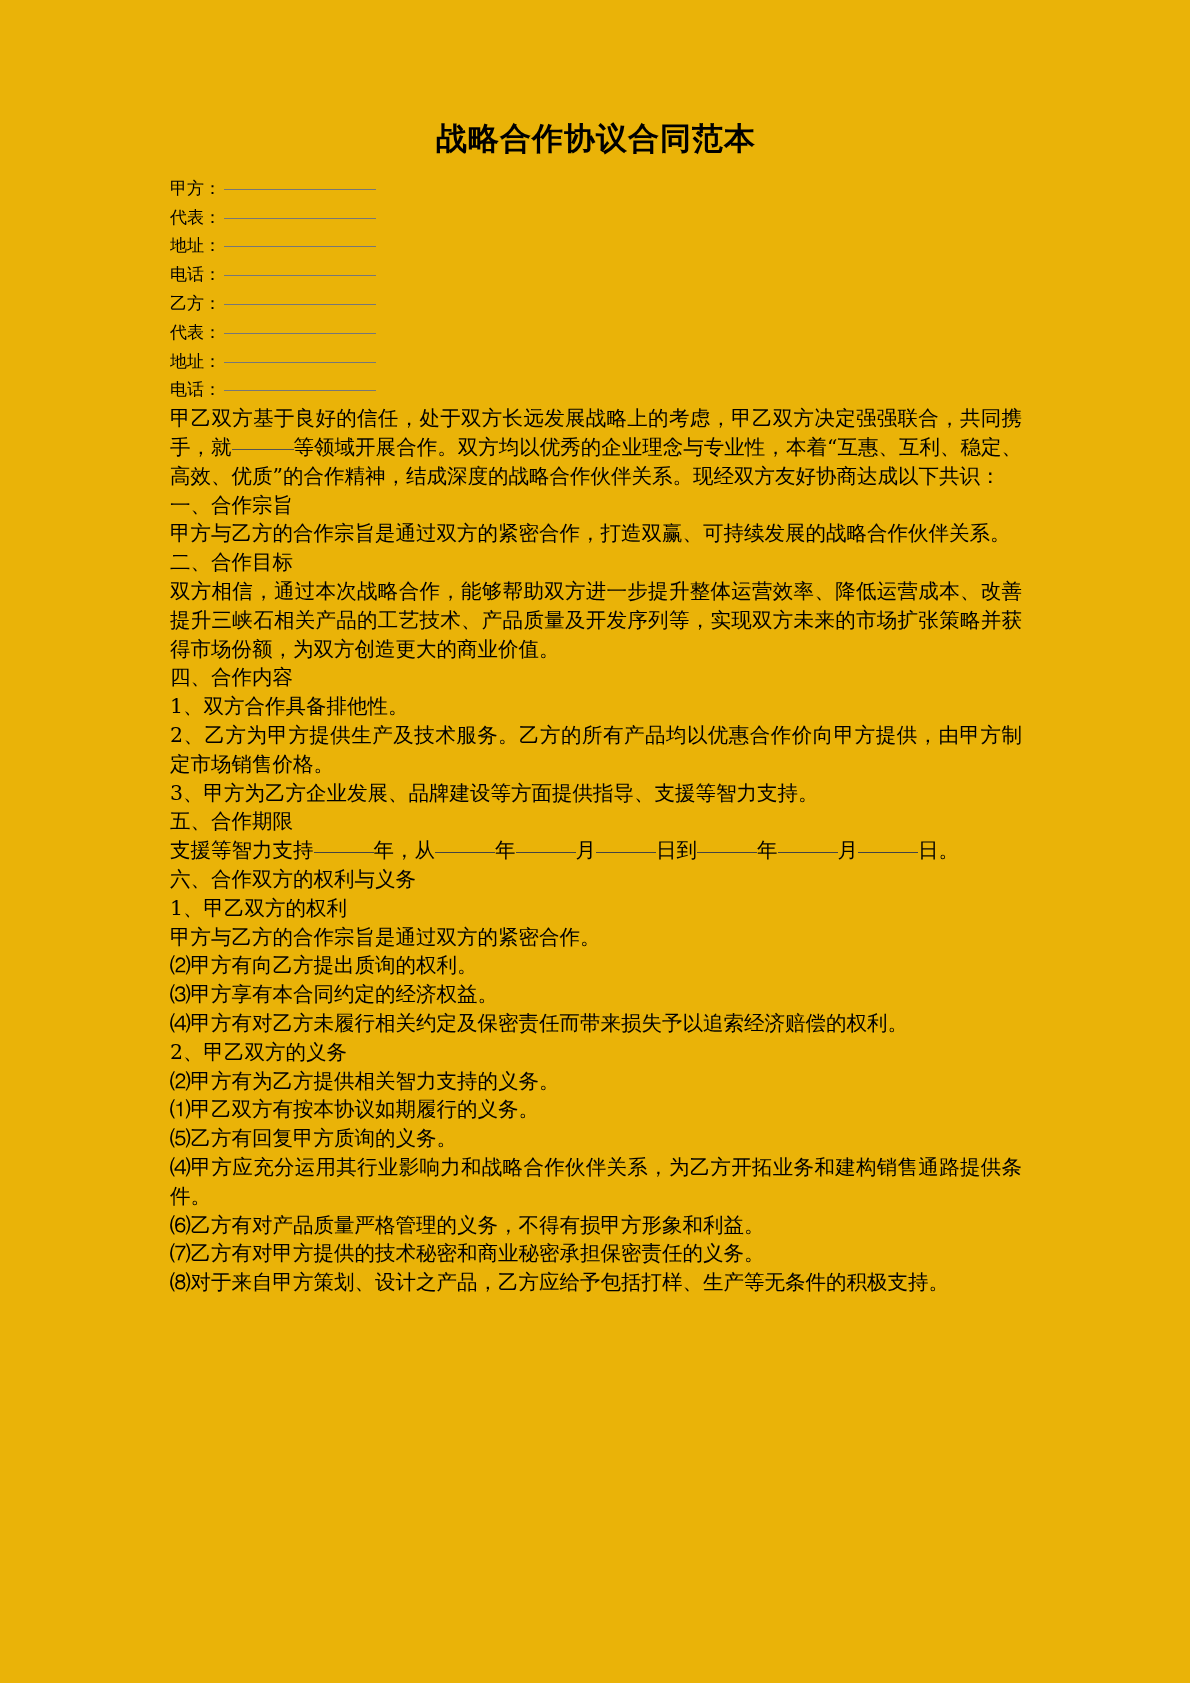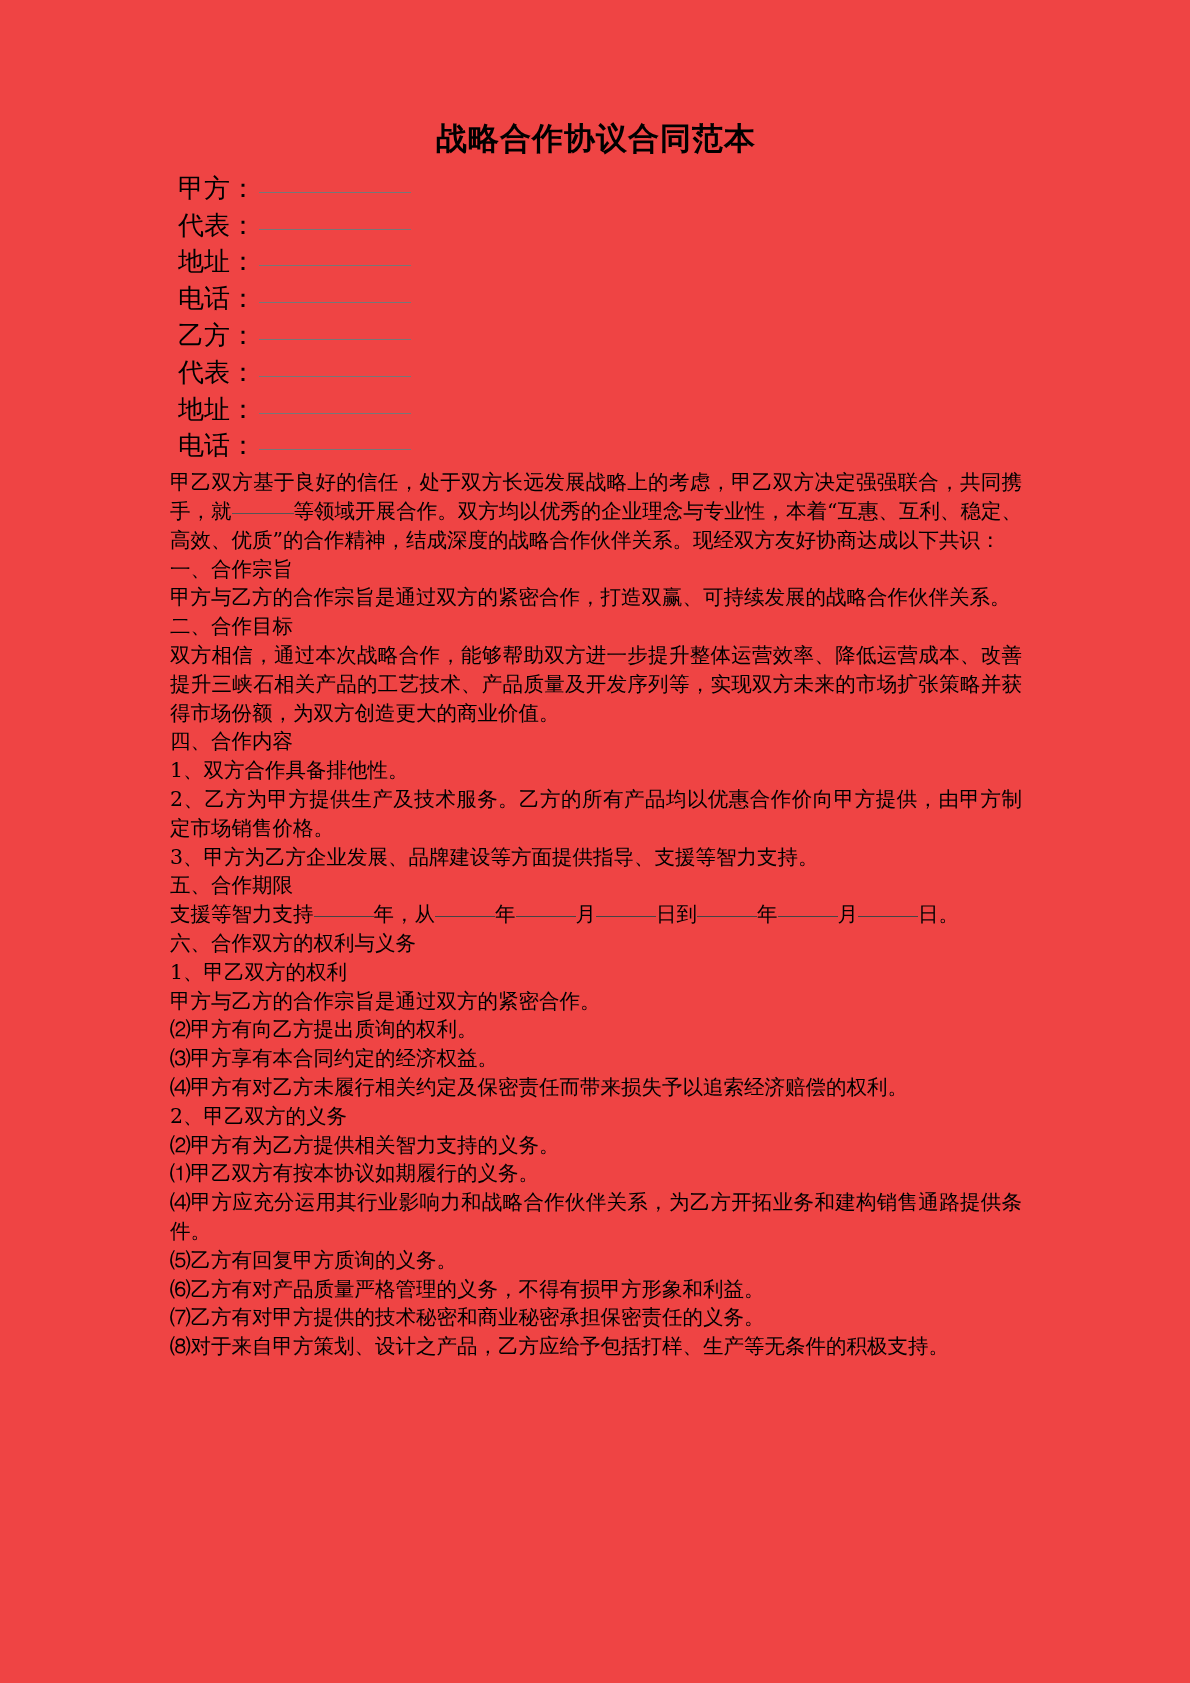--- a/index.html
+++ b/index.html
@@ -8,21 +8,21 @@
     background: #ffffff;
   }
   body {
     font-family: "DejaVu Serif", "Liberation Serif", serif;
     color: #000000;
   }
   .page {
     position: relative;
     width: 1190px;
     height: 1683px;
-    background: #ef4444;
+    background: #eab308;
     box-sizing: border-box;
     overflow: hidden;
     padding-left: 20px;
   }
   .content {
     position: absolute;
     left: 170px;
     top: 118px;
     width: 852px;
   }
@@ -38,23 +38,23 @@
   .line {
     font-size: 20.5px;
     line-height: 28.8px;
     text-align: justify;
     text-justify: inter-ideograph;
     margin: 0;
     white-space: normal;
     word-break: break-all;
   }
   .field-row {
-    font-size: 26px;
+    font-size: 17px;
     line-height: 28.8px;
-    margin: 8px;
+    margin: 0;
     white-space: nowrap;
   }
   .field-label {
     display: inline;
   }
   .field-blank {
     display: inline-block;
     width: 152px;
     border-bottom: 1px solid #777;
     vertical-align: 4px;
@@ -144,20 +144,20 @@
 
     <p class="sec-head">1、甲乙双方的权利</p>
     <p class="clause">甲方与乙方的合作宗旨是通过双方的紧密合作。</p>
     <p class="clause">⑵甲方有向乙方提出质询的权利。</p>
     <p class="clause">⑶甲方享有本合同约定的经济权益。</p>
     <p class="clause">⑷甲方有对乙方未履行相关约定及保密责任而带来损失予以追索经济赔偿的权利。</p>
 
     <p class="sec-head">2、甲乙双方的义务</p>
     <p class="clause">⑵甲方有为乙方提供相关智力支持的义务。</p>
     <p class="clause">⑴甲乙双方有按本协议如期履行的义务。</p>
+    <p class="clause">⑸乙方有回复甲方质询的义务。</p>
     <p class="clause">⑷甲方应充分运用其行业影响力和战略合作伙伴关系，为乙方开拓业务和建构销售通路提供条件。</p>
-    <p class="clause">⑸乙方有回复甲方质询的义务。</p>
     <p class="clause">⑹乙方有对产品质量严格管理的义务，不得有损甲方形象和利益。</p>
     <p class="clause">⑺乙方有对甲方提供的技术秘密和商业秘密承担保密责任的义务。</p>
     <p class="clause">⑻对于来自甲方策划、设计之产品，乙方应给予包括打样、生产等无条件的积极支持。</p>
 
   </div>
 </div>
 
 </body></html>

